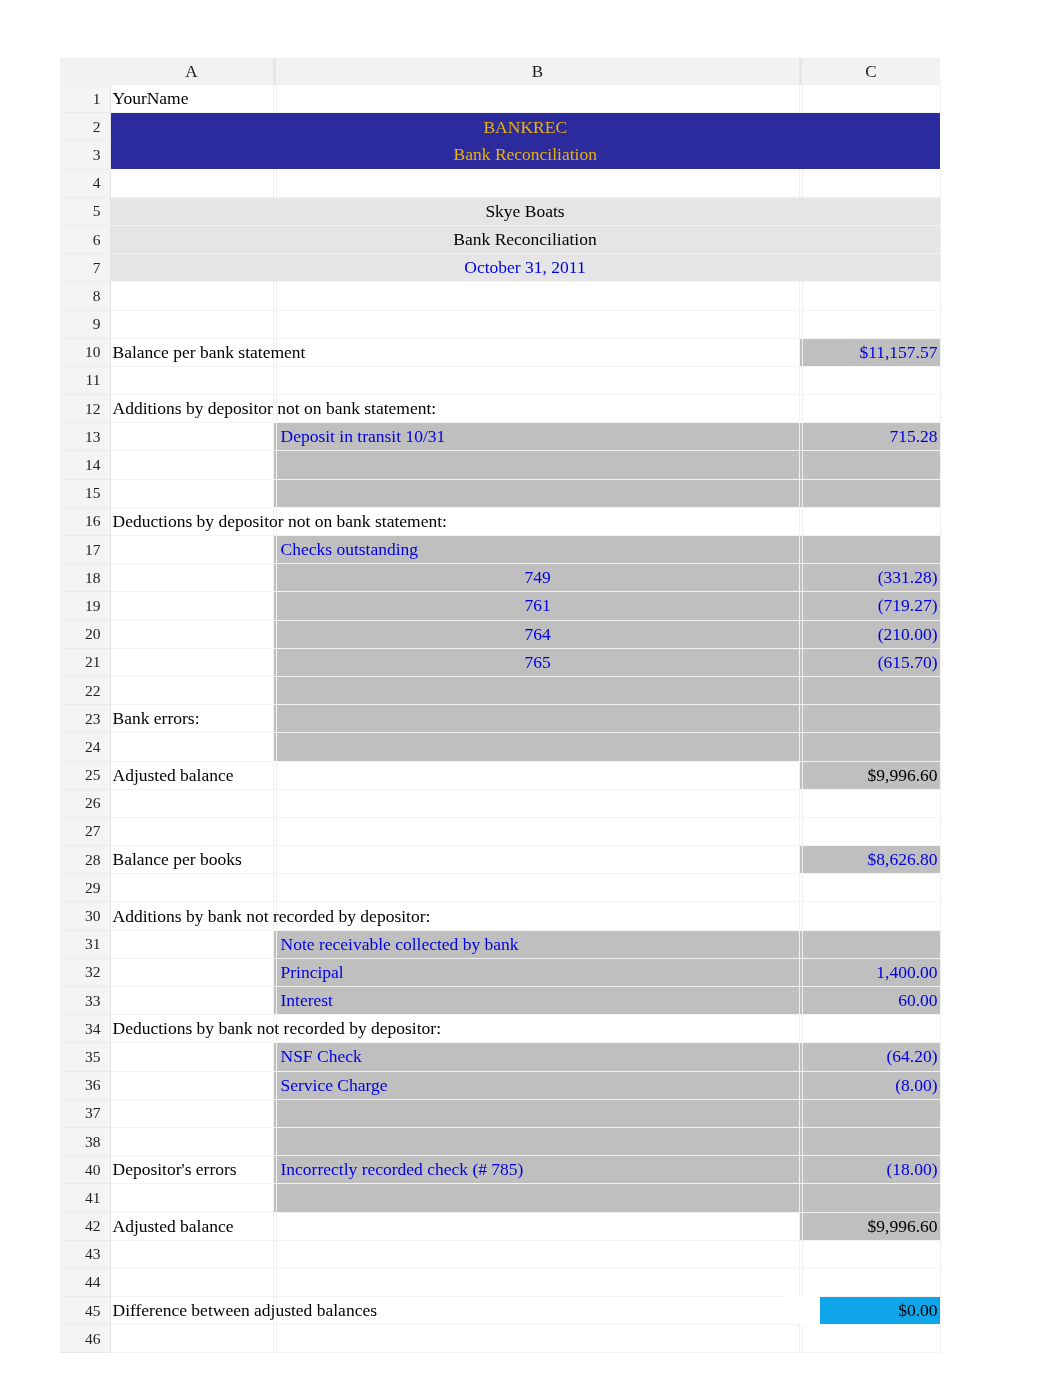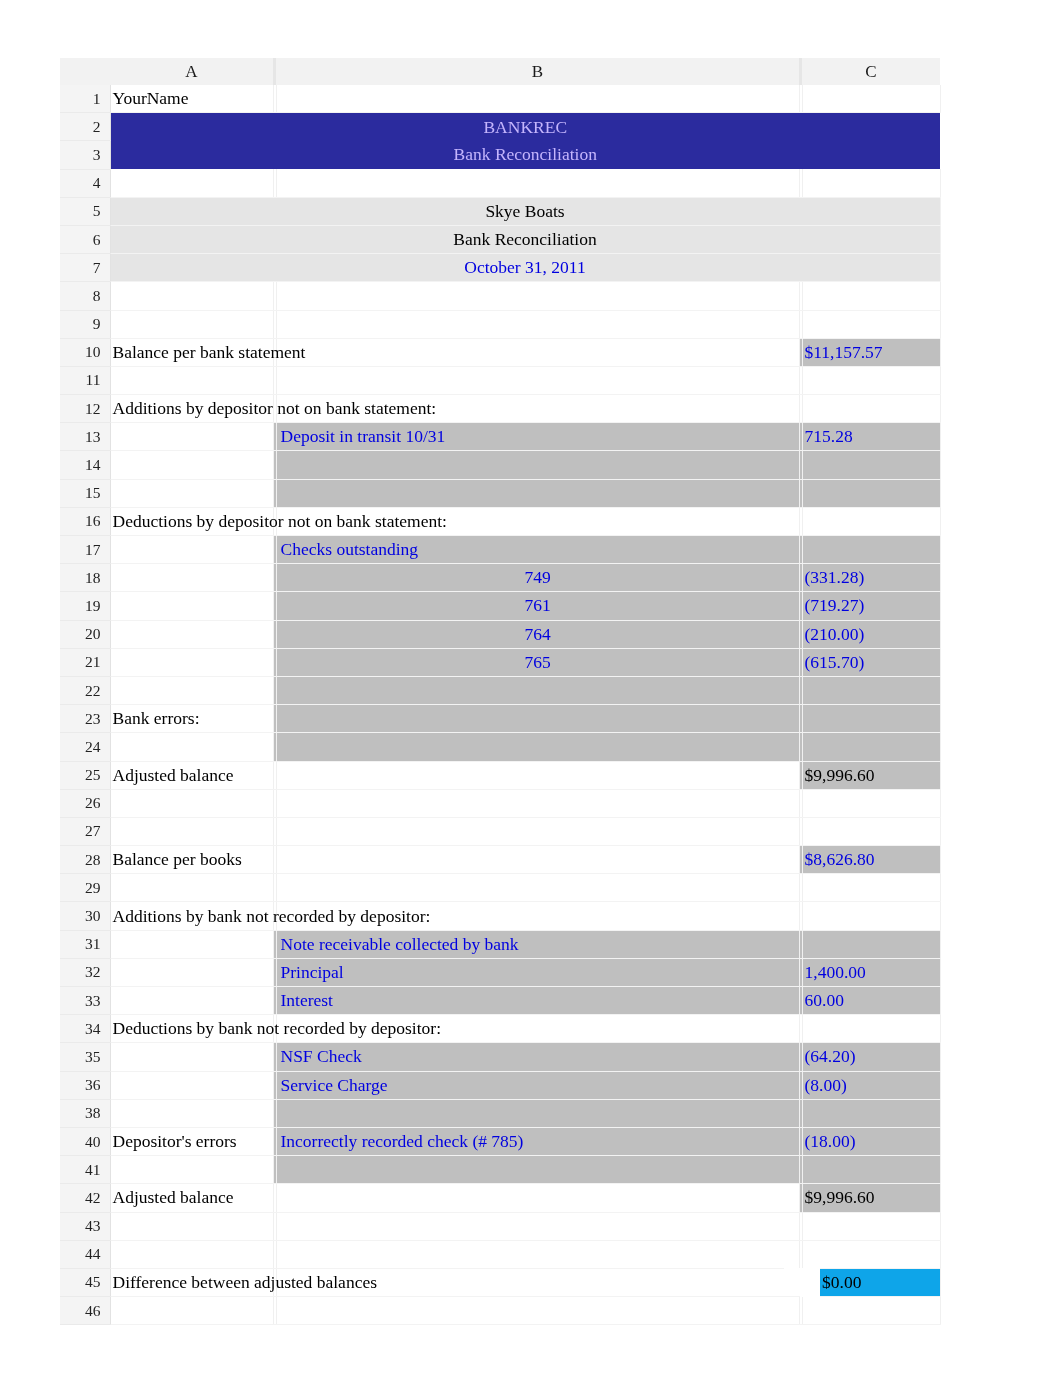--- a/index.html
+++ b/index.html
@@ -68,27 +68,27 @@
   }
   td.hid { padding: 0; border-right: 1px solid #f0f0f0; }
 
   .shade     { background: #bfbfbf; }
   .shade-lt  { background: #0ea5e9; margin-top: 12px; }
   .white     { background: #ffffff; }
 
   .blue   { color: #0000e0; }
   .black  { color: #000000; }
 
-  .r     { text-align: left; }
+  .r     { text-align: right; }
   .c     { text-align: center; }
   .l     { text-align: left; }
 
   .banner {
     background: #2b2b9e;
-    color: #c4b5fd;
+    color: #eab308;
     text-align: center;
     border: none;
   }
   .banner-top { border-bottom: none; }
   .banner-bot { border-top: none; }
 
   .title-blk { text-align: center; background: #e5e5e5; }
 
   .indent-b { padding-left: 4px; margin-left: 8px; }
 
@@ -417,20 +417,28 @@
 
     <tr>
       <td class="rownum">36</td>
       <td class="white"></td>
       <td class="hid shade"></td>
       <td class="shade l blue indent-b">Service Charge</td>
       <td class="hid shade"></td>
       <td class="shade r blue">(8.00)</td>
     </tr>
 
+    <tr>
+      <td class="rownum">37</td>
+      <td class="white"></td>
+      <td class="hid shade"></td>
+      <td class="shade"></td>
+      <td class="hid shade"></td>
+      <td class="shade"></td>
+    </tr>
 
     <tr>
       <td class="rownum">38</td>
       <td class="white"></td>
       <td class="hid shade"></td>
       <td class="shade"></td>
       <td class="hid shade"></td>
       <td class="shade"></td>
     </tr>
 

